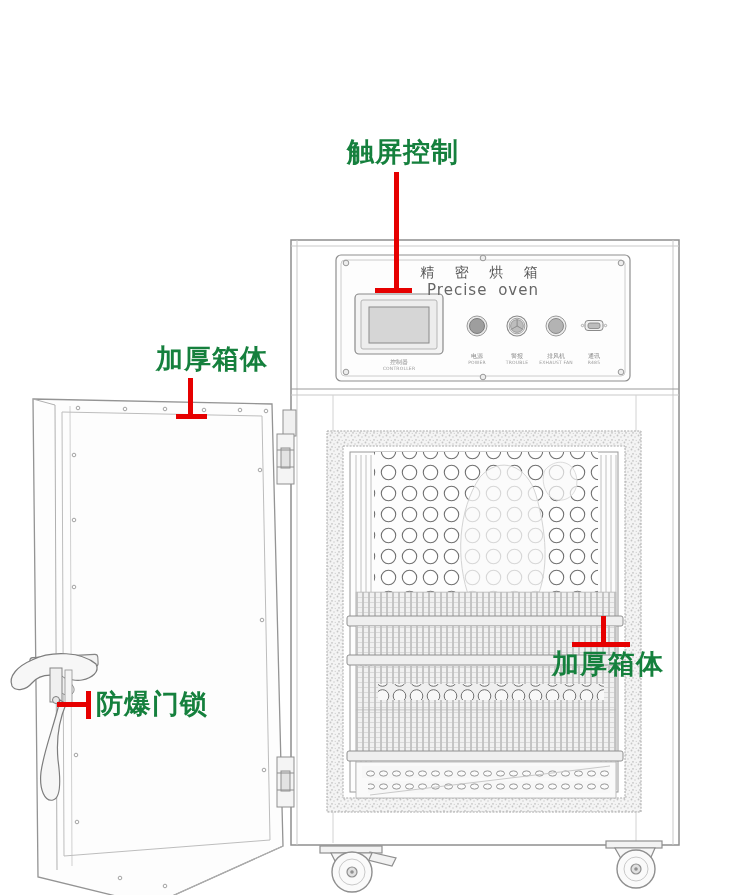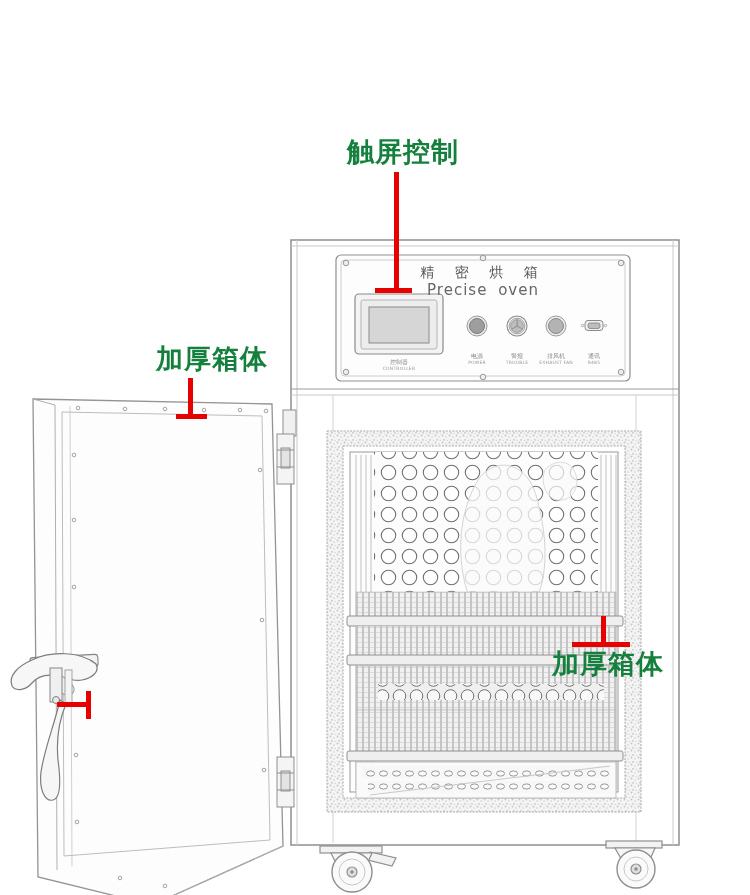--- a/index.html
+++ b/index.html
@@ -234,15 +234,16 @@
   <div class="redline" style="left:176px;top:414px;width:31px;height:5px;"></div>
 
   <div class="redline" style="left:57px;top:702px;width:31px;height:5px;"></div>
   <div class="redline" style="left:86px;top:691px;width:5px;height:28px;"></div>
 
   <div class="redline" style="left:601px;top:616px;width:5px;height:28px;"></div>
   <div class="redline" style="left:572px;top:642px;width:58px;height:5px;"></div>
 
   <div class="anno" style="left:347px;top:137px;">触屏控制</div>
   <div class="anno" style="left:156px;top:344px;">加厚箱体</div>
+  <div class="anno" style="left:96px;top:689px;">防爆门锁</div>
   <div class="anno" style="left:552px;top:649px;">加厚箱体</div>
 
 </div>
 
 </body></html>

